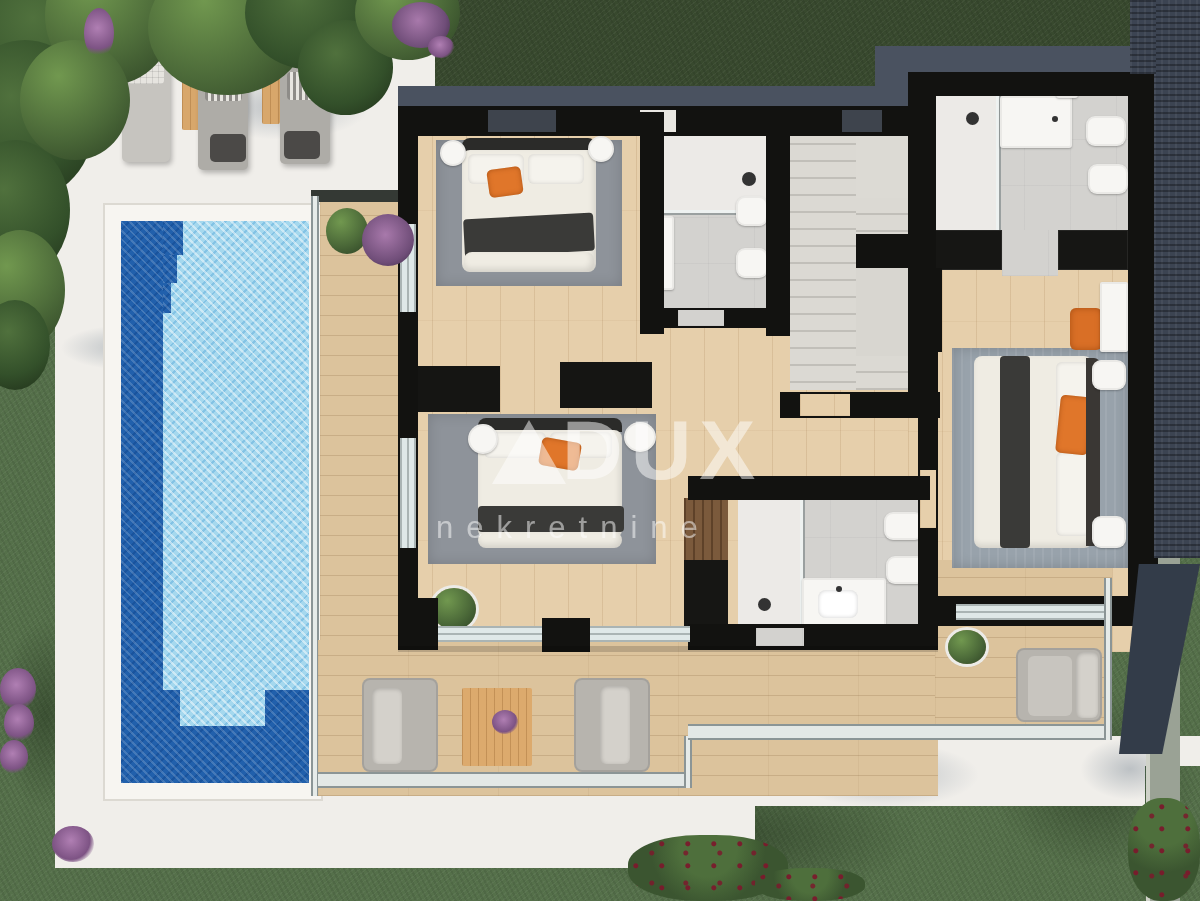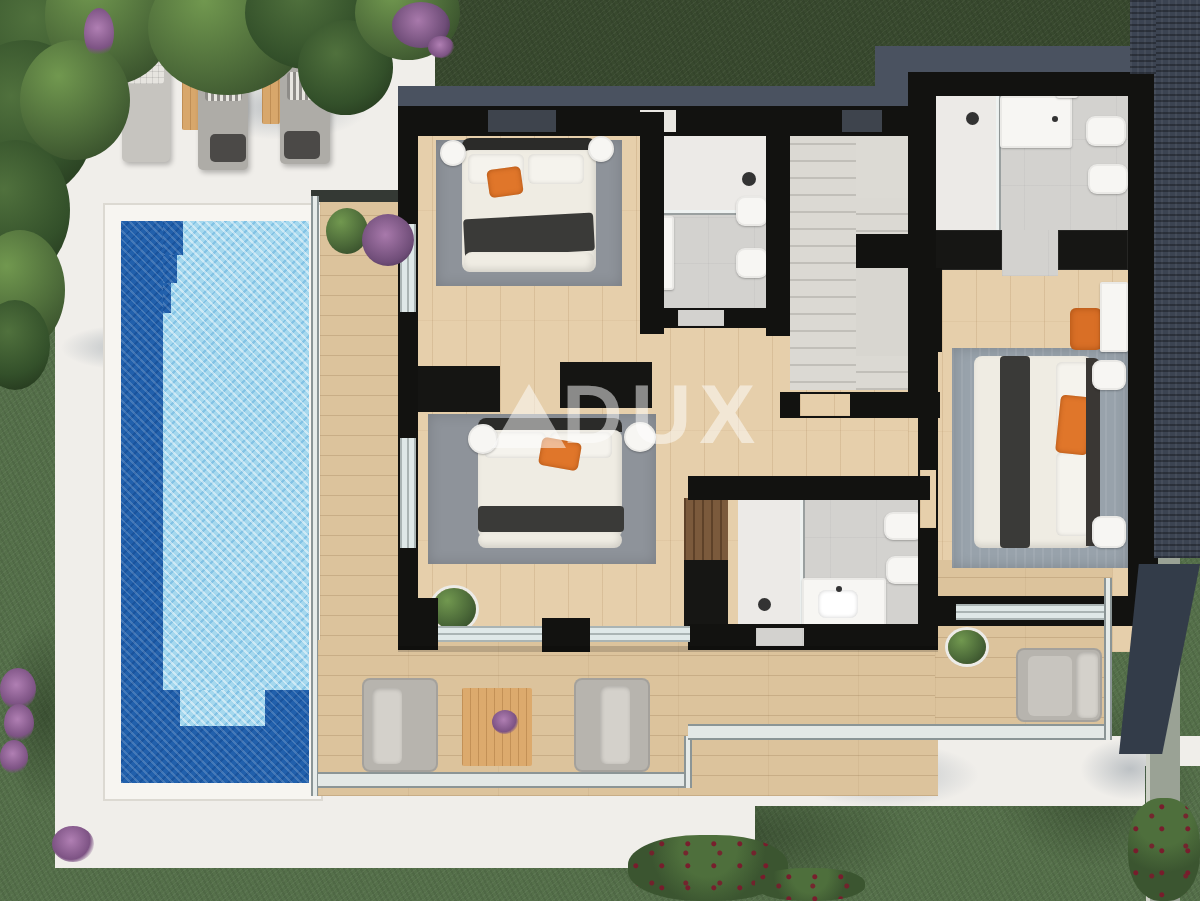--- a/index.html
+++ b/index.html
@@ -41,21 +41,21 @@
   .sliderv{background:linear-gradient(90deg,#aab4b4 0 2px,#dfe8e8 2px 7px,#aab4b4 7px 9px,#dfe8e8 9px 14px,#aab4b4 14px 16px);}
   .bush{border-radius:50%;background:radial-gradient(circle at 35% 30%,#71984f,#4c6a39 55%,#374f2b 85%);}
   .bushdark{border-radius:50%;background:radial-gradient(circle at 40% 35%,#50713d,#33502a 60%,#24371d 90%);}
   .bushd{border-radius:45%;background-color:#3b5530;background-image:radial-gradient(circle at 30% 40%,rgba(122,26,44,.95) 0 2px,transparent 3px),radial-gradient(circle at 70% 60%,rgba(122,26,44,.85) 0 2px,transparent 3px),radial-gradient(circle at 50% 20%,#4e6f3c 0 30%,transparent 60%);background-size:26px 22px,34px 30px,100% 100%;}
   .flowerp{border-radius:50%;background:radial-gradient(circle at 45% 40%,#b07fb3,#7d5384 60%,rgba(90,60,100,0) 78%);}
   .flowerbush{border-radius:50%;background:radial-gradient(circle at 45% 40%,#a879ab,#6f4d78 65%,#4c3555 88%);}
   .pot{box-shadow:0 0 0 3px #ecebe7,0 1px 3px rgba(0,0,0,.3);}
   .circle{border-radius:50%;}
   .dot{background:#333;border-radius:50%;}
   
-  #wm{color:var(--wm_color,#fff);opacity:.5;pointer-events:none;}
+  #wm{color:var(--wm_color,#fff);opacity:.5;pointer-events:none;margin-top:36px;}
   #wm .tri{width:0;height:0;border-left:37px solid transparent;border-right:37px solid transparent;border-bottom:64px solid #fff;}
   #wm .brand{font-size:84px;font-weight:bold;letter-spacing:8px;line-height:1;white-space:nowrap;}
   #wm .tag{font-size:31px;letter-spacing:13px;white-space:nowrap;}
 </style>
 </head>
 <body>
 
 <div id="scene">
 
   <div class="a lawn tex-lawn" style="left:0;top:0;width:1200px;height:901px"></div>
@@ -265,15 +265,16 @@
   <div class="a flowerp" style="left:4px;top:704px;width:30px;height:38px"></div>
   <div class="a flowerp" style="left:0;top:740px;width:28px;height:34px"></div>
   <div class="a flowerp" style="left:52px;top:826px;width:42px;height:36px"></div>
   <div class="a bushd" style="left:628px;top:835px;width:160px;height:66px"></div>
   <div class="a bushd" style="left:1128px;top:798px;width:72px;height:103px"></div>
   <div class="a bushd" style="left:755px;top:868px;width:110px;height:33px"></div>
 
   <div id="wm" class="a" style="left:428px;top:370px;width:500px;height:155px">
     <div class="a tri" style="left:64px;top:14px"></div>
     <div class="a brand" style="left:134px;top:2px">DUX</div>
+    <div class="a tag" style="left:8px;top:104px">nekretnine</div>
   </div>
 
 </div>
 
 </body></html>

